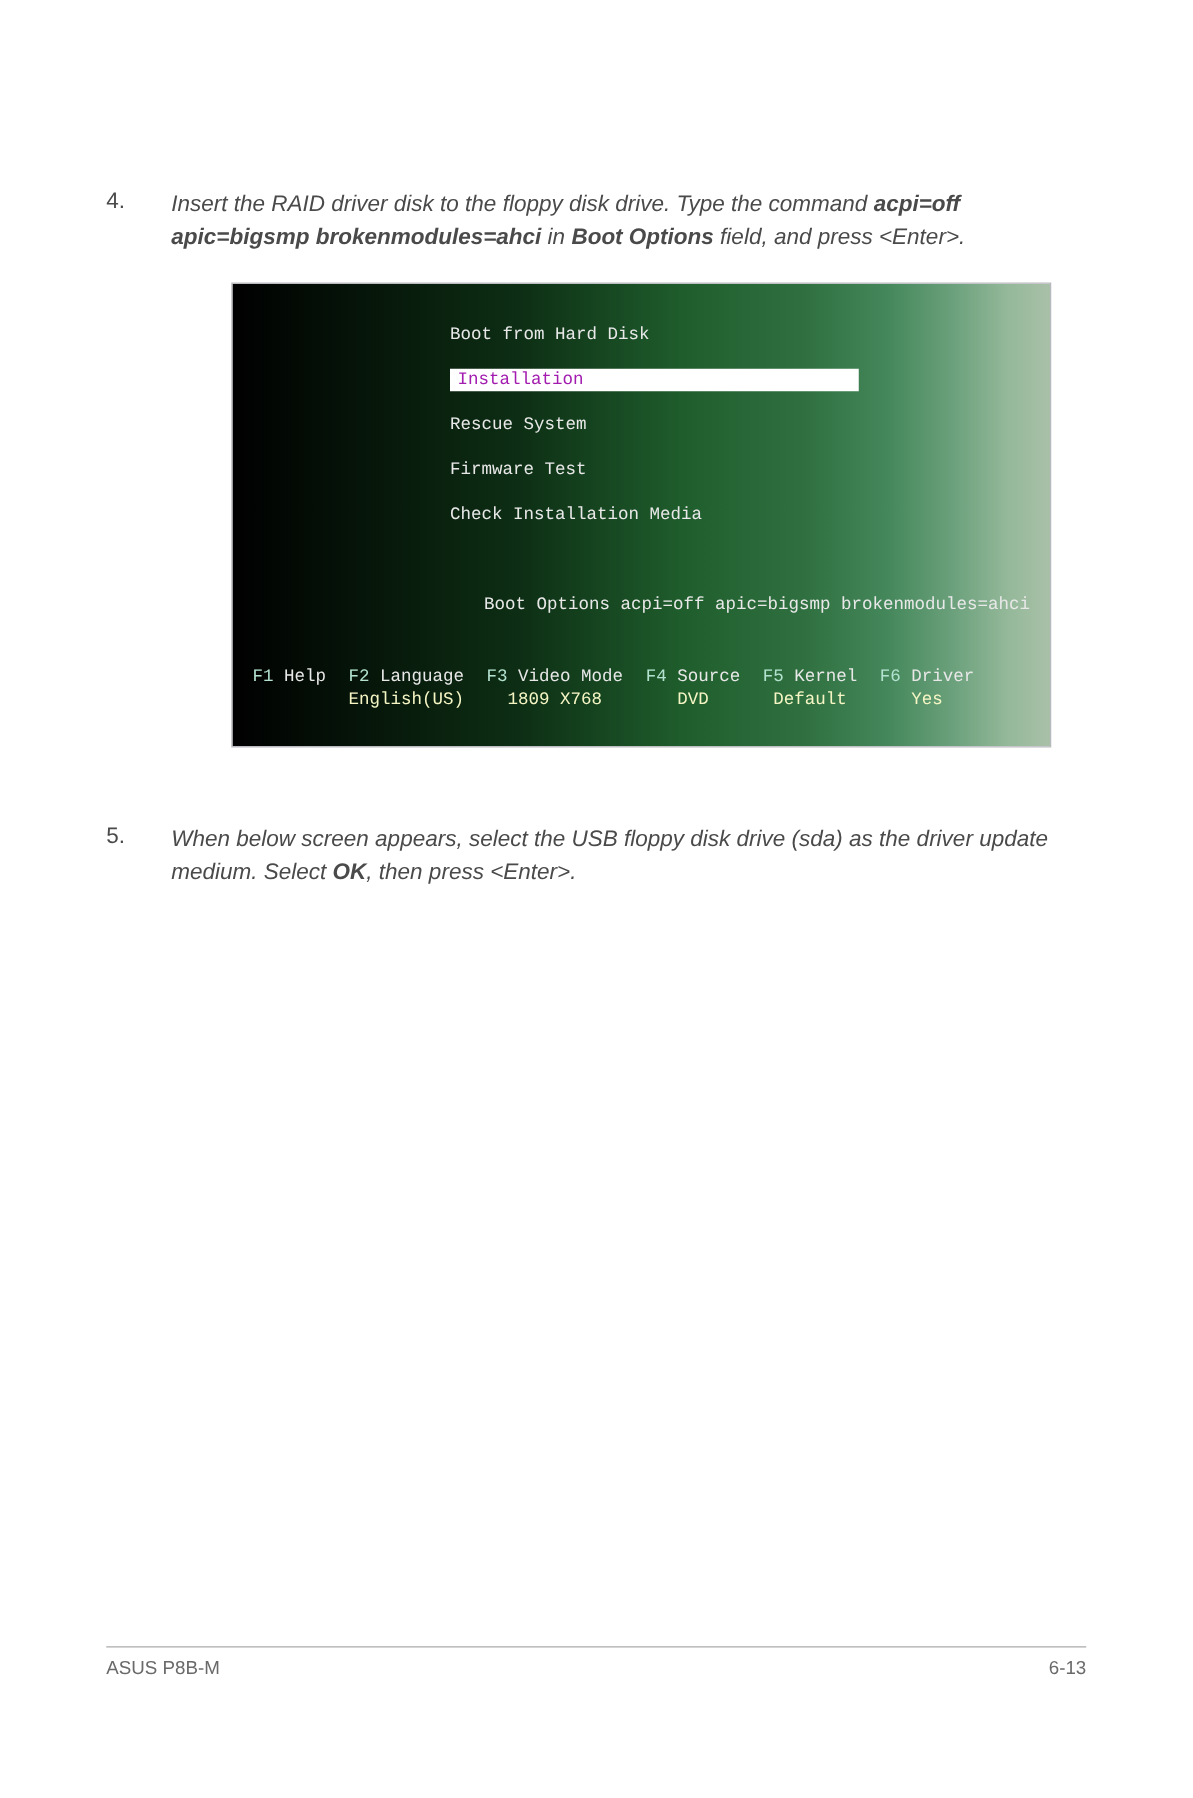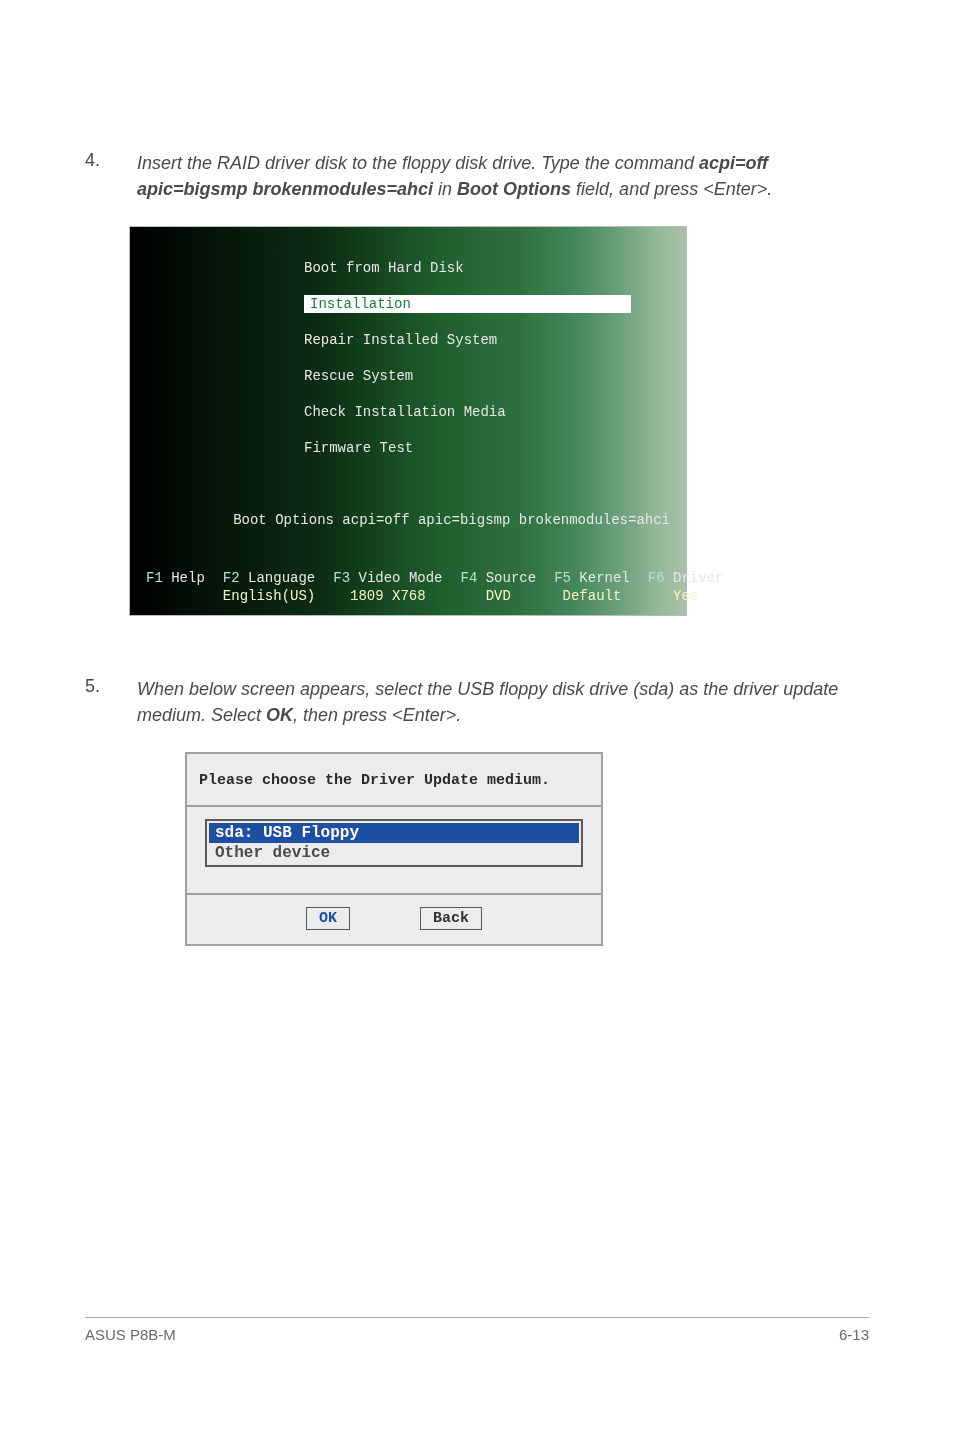--- a/index.html
+++ b/index.html
@@ -29,40 +29,40 @@
   }
   .step-text {
     font-size: 18px;
     line-height: 1.45;
     font-style: italic;
   }
   .step-text strong { font-weight: bold; }
 
   
   .boot-shot {
-    margin: 14px 0 60px 44px;
-    width: 558px;
+    margin: 14px 0 60px 100px;
+    width: 656px;
     border: 1px solid #b9b9c0;
     background: linear-gradient(90deg, #000000 0%, #0d2e14 35%, #1f5d2c 55%, #307040 70%, #44875a 80%, #6aa07b 88%, #95b99a 95%, #a9c0a8 100%);
     font-family: "Courier New", monospace;
     font-size: 14px;
     line-height: 18px;
-    padding: 14px 16px 10px 16px;
+    padding: 14px 16px 28px 16px;
     box-sizing: border-box;
     white-space: pre;
   }
   .boot-shot { color:#e8e8e8; }
   .boot-shot .pad { display:inline-block; width:158px; }
   .boot-row { display:block; }
   .boot-row.installation {
     display:flex;
   }
   .install-box {
     background:#ffffff;
-    color:#15803d;
+    color:#a21caf;
     padding: 0 220px 0 6px;
   }
   .boot-opts { margin-top:36px; display:block; text-align:right; padding-left:86px; }
   .boot-fkeys {
     margin-top:22px;
     display:flex;
     gap:0;
   }
   .fcol {
     display:flex;
@@ -147,54 +147,40 @@
       <span class="step-num">4.</span>
       <span class="step-text">
         <span>Insert the RAID driver disk to the floppy disk drive. Type the command </span><strong>acpi=off apic=bigsmp brokenmodules=ahci</strong><span> in </span><strong>Boot Options</strong><span> field, and press &lt;Enter&gt;.</span>
       </span>
     </li>
   </ol>
 
   <div class="boot-shot">
 <span class="boot-row"><span class="pad"></span><span>Boot from Hard Disk</span></span>
 <span class="boot-row installation"><span class="pad"></span><span class="install-box">Installation</span></span>
-<span class="boot-row"><span class="pad"></span><span>Repair Installed System</span></span>
 <span class="boot-row"><span class="pad"></span><span>Rescue System</span></span>
+<span class="boot-row"><span class="pad"></span><span>Firmware Test</span></span>
 <span class="boot-row"><span class="pad"></span><span>Check Installation Media</span></span>
-<span class="boot-row"><span class="pad"></span><span>Firmware Test</span></span>
 <span class="boot-opts">Boot Options acpi=off apic=bigsmp brokenmodules=ahci</span>
 <div class="boot-fkeys">
   <div class="fcol"><span><span class="fkey">F1</span> <span>Help</span></span><span class="fsub">&nbsp;</span></div>
   <div class="fcol"><span><span class="fkey">F2</span> <span>Language</span></span><span class="fsub">English(US)</span></div>
   <div class="fcol"><span><span class="fkey">F3</span> <span>Video Mode</span></span><span class="fsub">1809 X768</span></div>
   <div class="fcol"><span><span class="fkey">F4</span> <span>Source</span></span><span class="fsub">DVD</span></div>
   <div class="fcol"><span><span class="fkey">F5</span> <span>Kernel</span></span><span class="fsub">Default</span></div>
   <div class="fcol"><span><span class="fkey">F6</span> <span>Driver</span></span><span class="fsub">Yes</span></div>
 </div></div>
 
   <ol>
     <li class="step">
       <span class="step-num">5.</span>
       <span class="step-text">
         <span>When below screen appears, select the USB floppy disk drive (sda) as the driver update medium. Select </span><strong>OK</strong><span>, then press &lt;Enter&gt;.</span>
       </span>
     </li>
   </ol>
 
-  <div class="dlg-shot">
-    <div class="dlg-top">Please choose the Driver Update medium.</div>
-    <div class="dlg-mid">
-      <div class="dlg-list">
-        <div class="dlg-item sel">sda: USB Floppy</div>
-        <div class="dlg-item unsel">Other device</div>
-      </div>
-    </div>
-    <div class="dlg-btns">
-      <span class="dlg-btn">OK</span>
-      <span class="dlg-btn">Back</span>
-    </div>
-  </div>
 
   <div class="footer">
     <span>ASUS P8B-M</span>
     <span>6-13</span>
   </div>
 </div>
 
 </body></html>

